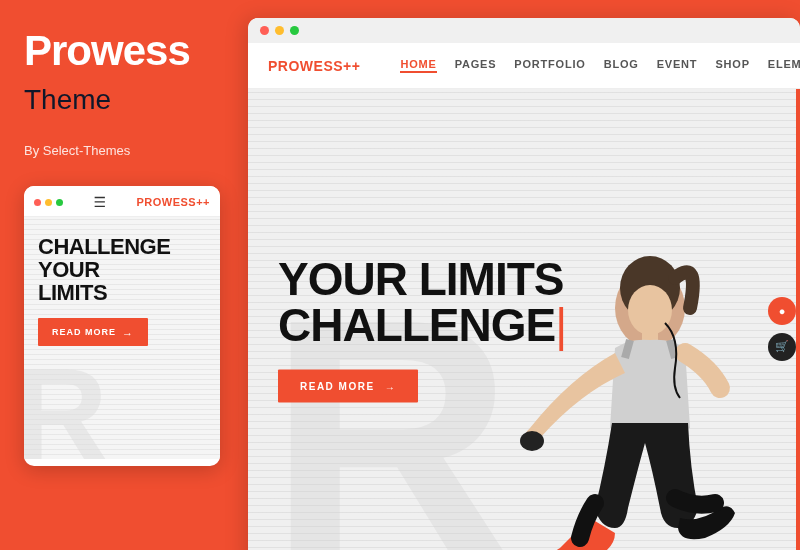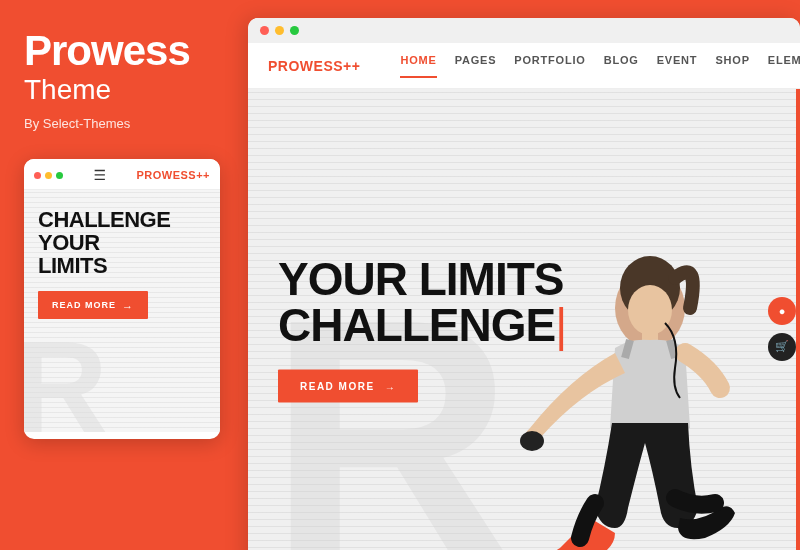--- a/index.html
+++ b/index.html
@@ -25,28 +25,28 @@
     .theme-title {
       font-size: 42px;
       font-weight: 900;
       color: #fff;
       line-height: 1;
       letter-spacing: -1px;
     }
     .theme-subtitle {
       font-size: 28px;
       font-weight: 400;
-      color: #ffffff;
-      margin-top: 2px;
+      color: #0f172a;
+      margin-top: 12px;
       letter-spacing: 0;
     }
     .theme-by {
       font-size: 13px;
       color: rgba(255,255,255,0.85);
-      margin-top: 10px;
+      margin-top: 27px;
       font-weight: 400;
     }
 
     
     .mobile-preview {
       margin-top: 28px;
       background: #fff;
       border-radius: 10px;
       width: 196px;
       height: 280px;
@@ -202,21 +202,21 @@
       font-size: 11px;
       font-weight: 600;
       color: #555;
       text-transform: uppercase;
       letter-spacing: 0.8px;
       cursor: pointer;
     }
     .nav-item.active {
       color: #f04e30;
       border-bottom: 2px solid #f04e30;
-      padding-bottom: 10px;
+      padding-bottom: 1px;
     }
 
     
     .hero-section {
       flex: 1;
       position: relative;
       overflow: hidden;
       background: #f0f0f0;
     }
     .hero-bg-lines {

